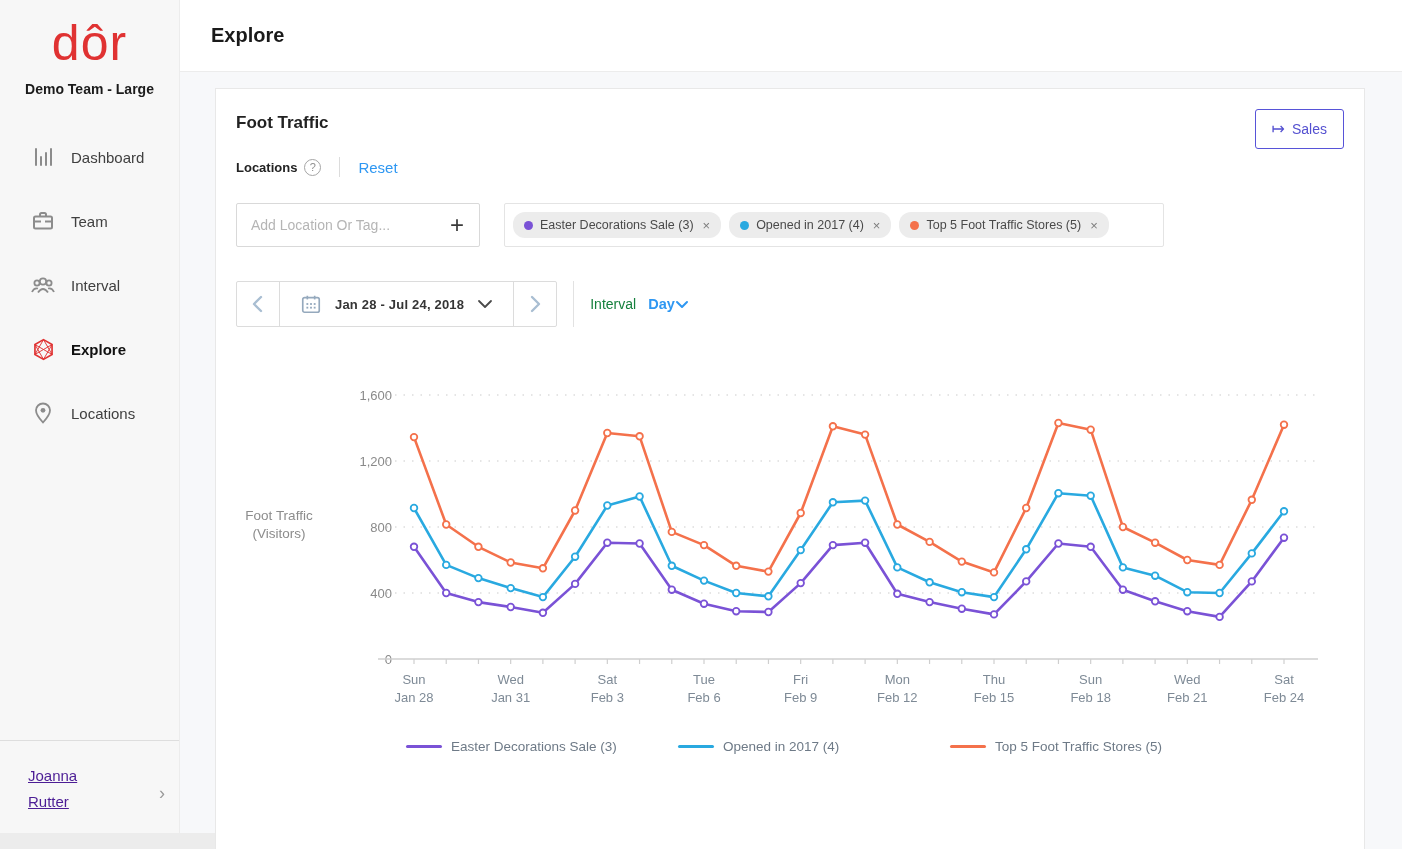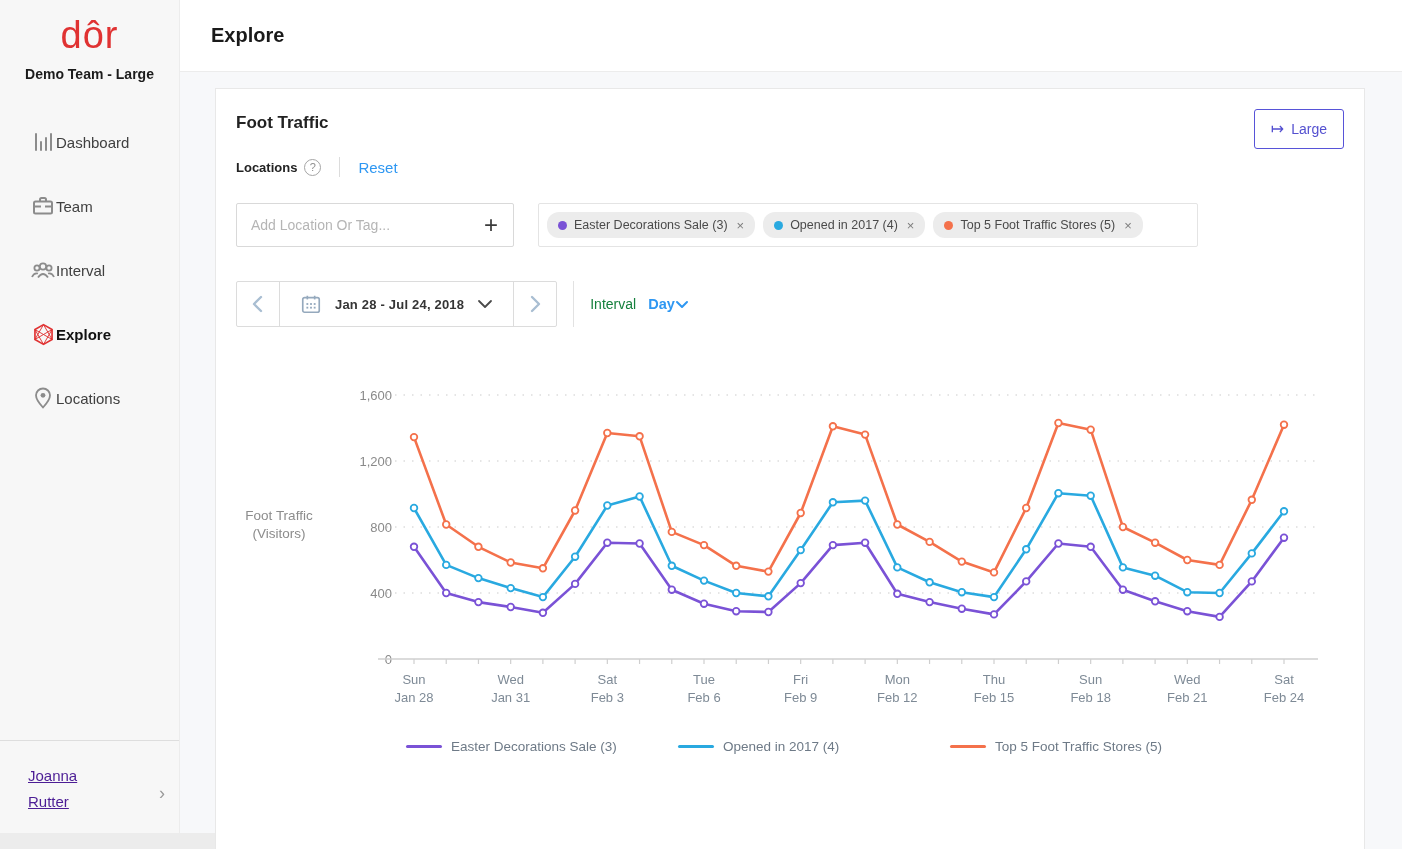--- a/index.html
+++ b/index.html
@@ -2,24 +2,24 @@
 <html><head>
 <meta charset="utf-8">
 <style>
   * { box-sizing: border-box; margin: 0; padding: 0; }
   html,body { width:1402px; height:849px; overflow:hidden;
     font-family:"Liberation Sans", sans-serif; background:#f7f8fa; color:#222; }
 
   
   .sidebar { position:absolute; left:0; top:0; width:180px; height:849px;
     background:#f7f7f7; border-right:1px solid #ececec; display:flex; flex-direction:column; }
-  .logo { margin-top:14px; text-align:center; font-size:38px; color:#e03232; font-weight:400; letter-spacing:1px; }
+  .logo { margin-top:14px; text-align:center; font-size:50px; color:#e03232; font-weight:400; letter-spacing:1px; }
   .team { margin-top:9px; text-align:center; font-weight:700; font-size:14px; color:#1b1b1b; }
   .nav { margin-top:28px; }
-  .nav-item { height:64px; display:flex; align-items:center; padding-left:30px; 
+  .nav-item { height:64px; display:flex; align-items:center; padding-left:30px; gap:15px;
     font-size:15px; color:#404040; cursor:pointer; }
   .nav-item .ic { width:26px; height:26px; display:flex; align-items:center; justify-content:center; }
   .nav-item.active { font-weight:700; color:#111; }
   .user { margin-top:auto; border-top:1px solid #dedede; padding:22px 16px 18px 28px;
     position:relative; cursor:pointer; }
   .user .name { font-size:15px; color:#4c1d95; line-height:26px;text-decoration:underline; }
   .user .chev { position:absolute; right:14px; top:42px; color:#9a9a9a; font-size:18px; }
   .sidebar-strip { height:16px; background:#ececec; }
   .bottom-strip { position:absolute; left:180px; bottom:0; width:35px; height:16px; background:#ececec; }
 
@@ -38,21 +38,21 @@
   .export-btn .arrow { font-size:16px; line-height:1; }
 
   .filters-row { margin-top:6px; display:flex; align-items:center; height:24px; }
   .filters-label { font-size:13px; font-weight:700; color:#222; }
   .help-circle { width:17px; height:17px; border:1px solid #a5a5a5; border-radius:50%; color:#8f8f8f;
     font-size:11px; display:inline-flex; align-items:center; justify-content:center; margin-left:7px; cursor:pointer; }
   .v-div { width:1px; height:20px; background:#dcdcdc; margin:0 18px; }
   .reset-link { color:#2e97f2; font-size:15px; font-weight:400; text-decoration:none; cursor:pointer; }
 
   .inputs-row { margin-top:24px; display:flex; gap:24px; }
-  .add-box { width:278px; height:44px; border:1px solid #d9d9d9; border-radius:2px; display:flex; align-items:center; }
+  .add-box { width:244px; height:44px; border:1px solid #d9d9d9; border-radius:2px; display:flex; align-items:center; }
   .add-box input { flex:1; border:none; outline:none; padding-left:14px; font-size:14px; color:#333;
     font-family:inherit; background:transparent; }
   .add-box input::placeholder { color:#b5b5b5; }
   .plus-btn { width:44px; height:100%; background:none; border:none; font-size:24px; color:#3a3a3a; cursor:pointer; }
   .chips-box { width:660px; height:44px; border:1px solid #e4e4e4; border-radius:2px; display:flex;
     align-items:center; padding:0 8px; gap:8px; }
   .chip { display:inline-flex; align-items:center; background:#ececec; border-radius:12px; height:26px;
     padding:0 11px; font-size:12.5px; color:#4a4a4a; white-space:nowrap; }
   .chip .dot { width:9px; height:9px; border-radius:50%; margin-right:7px; }
   .chip .x { margin-left:9px; color:#7c7c7c; font-size:13px; cursor:pointer; }
@@ -160,21 +160,21 @@
 <div class="header">
   <h1>Explore</h1>
 </div>
 
 <div class="card">
 
   <div class="card-head">
     <div class="card-title">Foot Traffic</div>
     <button class="export-btn">
       <span class="arrow">↦</span>
-      <span>Large</span>
+      <span>Sales</span>
     </button>
   </div>
 
   <div class="filters-row">
     <span class="filters-label">Locations</span>
     <span class="help-circle">?</span>
     <span class="v-div"></span>
     <a class="reset-link">Reset</a>
   </div>
 

